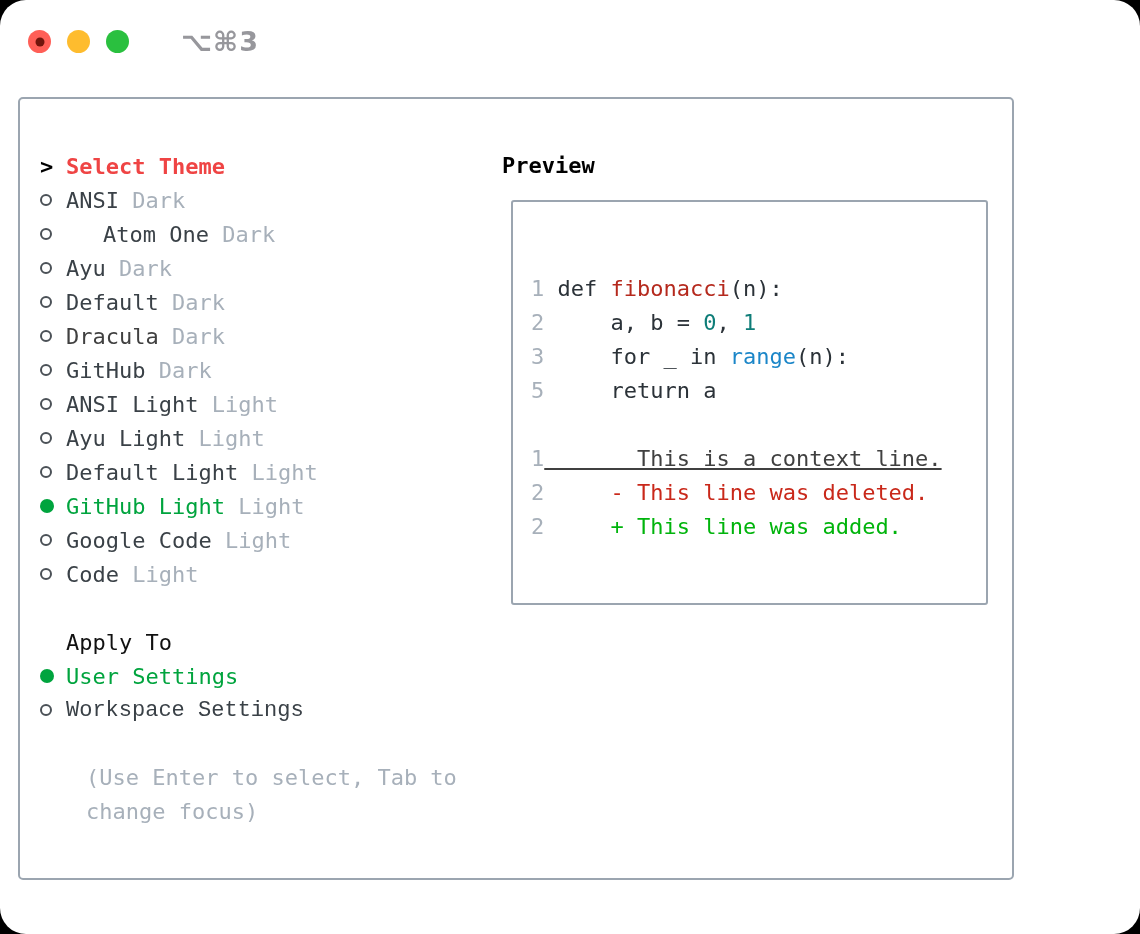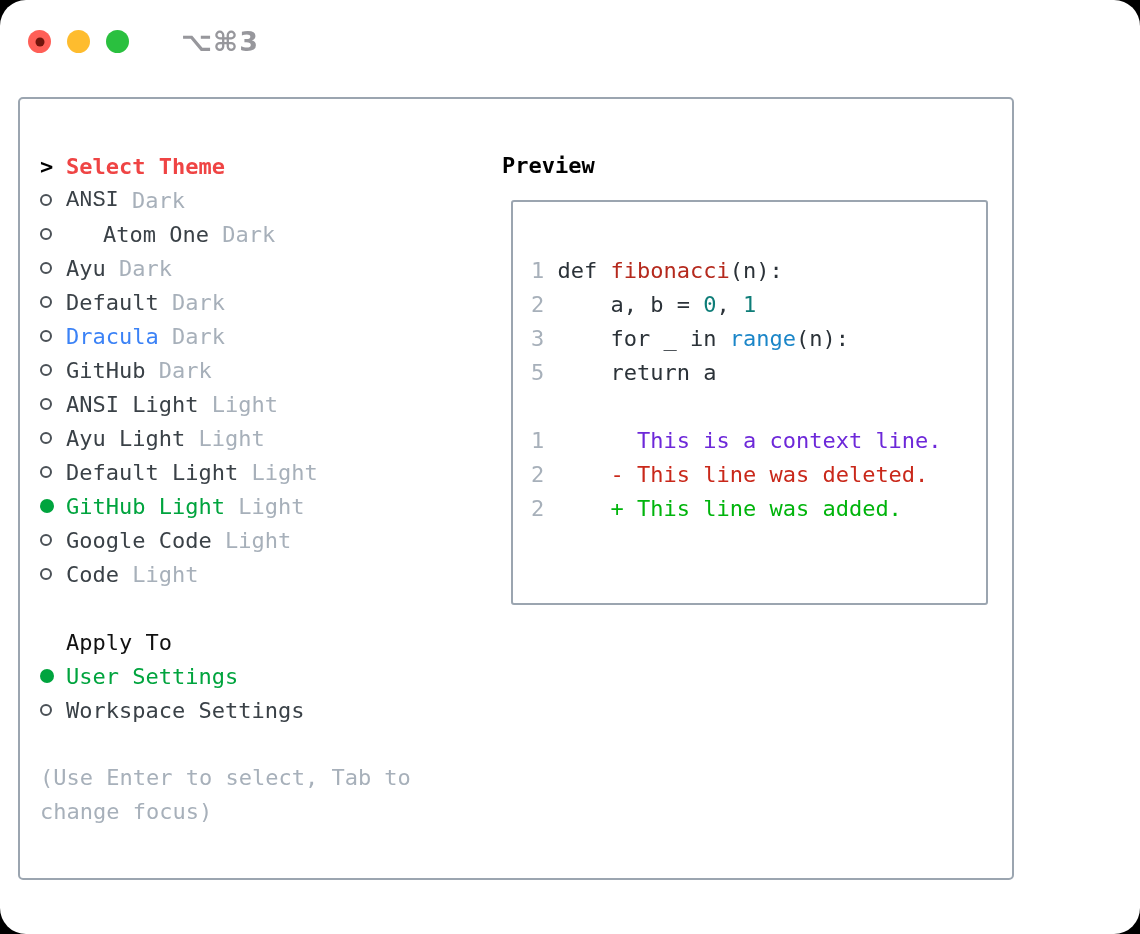--- a/index.html
+++ b/index.html
@@ -45,21 +45,21 @@
   .hint{
     font-size:22px;line-height:34px;width:400px;white-space:normal;
     margin-top:34px;
   }
   
   .preview-hdr{font-size:22px;font-weight:bold;height:34px;line-height:34px;color:#000;margin-left:0;}
   .preview-box{
     width:477px;height:405px;box-sizing:border-box;
     border:2px solid #9ba5b0;border-radius:3px;
     margin-left:9px;margin-top:17px;
-    padding:52px 0 0 18px;
+    padding:70px 0 0 18px;
   }
   .code-line{height:34px;line-height:34px;font-size:22px;white-space:pre;}
 </style>
 </head>
 <body>
 
 <div class="window">
 
   <div class="titlebar">
     <div class="traffic" style="background: rgb(255, 95, 87);">
@@ -72,57 +72,57 @@
 
   <div class="panel">
 
     <div class="left-col">
       <div class="row">
         <span class="marker prefix">&gt;</span>
         <span class="hdr">Select Theme</span>
       </div>
 
       <div id="theme-list">
-          <div class="row"><span class="marker"><span class="radio"></span></span><span style="color: rgb(58, 65, 71); font-family: Liberation Mono, monospace;">ANSI</span><span style="color: rgb(167, 176, 186);"> Dark</span></div>
+          <div class="row"><span class="marker"><span class="radio"></span></span><span style="color: rgb(58, 65, 71);">ANSI</span><span style="color: rgb(167, 176, 186);"> Dark</span></div>
           <div class="row"><span class="marker"><span class="radio"></span></span><span style="color: rgb(58, 65, 71); margin-left: 37px;">Atom One</span><span style="color: rgb(167, 176, 186);"> Dark</span></div>
           <div class="row"><span class="marker"><span class="radio"></span></span><span style="color: rgb(58, 65, 71);">Ayu</span><span style="color: rgb(167, 176, 186);"> Dark</span></div>
           <div class="row"><span class="marker"><span class="radio"></span></span><span style="color: rgb(58, 65, 71);">Default</span><span style="color: rgb(167, 176, 186);"> Dark</span></div>
-          <div class="row"><span class="marker"><span class="radio"></span></span><span style="color: #3b82f6;">Dracula</span><span style="color: rgb(167, 176, 186);"> Dark</span></div>
+          <div class="row"><span class="marker"><span class="radio"></span></span><span style="color: #404040;">Dracula</span><span style="color: rgb(167, 176, 186);"> Dark</span></div>
           <div class="row"><span class="marker"><span class="radio"></span></span><span style="color: rgb(58, 65, 71);">GitHub</span><span style="color: rgb(167, 176, 186);"> Dark</span></div>
           <div class="row"><span class="marker"><span class="radio"></span></span><span style="color: rgb(58, 65, 71);">ANSI Light</span><span style="color: rgb(167, 176, 186);"> Light</span></div>
           <div class="row"><span class="marker"><span class="radio"></span></span><span style="color: rgb(58, 65, 71);">Ayu Light</span><span style="color: rgb(167, 176, 186);"> Light</span></div>
           <div class="row"><span class="marker"><span class="radio"></span></span><span style="color: rgb(58, 65, 71);">Default Light</span><span style="color: rgb(167, 176, 186);"> Light</span></div>
           <div class="row"><span class="marker"><span class="radio sel" style="background: rgb(0, 164, 62);"></span></span><span style="color: rgb(0, 164, 62);">GitHub Light</span><span style="color: rgb(167, 176, 186);"> Light</span></div>
           <div class="row"><span class="marker"><span class="radio"></span></span><span style="color: rgb(58, 65, 71);">Google Code</span><span style="color: rgb(167, 176, 186);"> Light</span></div>
           <div class="row"><span class="marker"><span class="radio"></span></span><span style="color: rgb(58, 65, 71);">Code</span><span style="color: rgb(167, 176, 186);"> Light</span></div>
         </div>
 
       <div class="spacer"></div>
 
       <div class="row">
         <span class="marker"></span>
         <span style="color:#111;">Apply To</span>
       </div>
 
       <div id="apply-list">
           <div class="row"><span class="marker"><span class="radio sel" style="background: rgb(0, 164, 62);"></span></span><span style="color: rgb(0, 164, 62);">User Settings</span></div>
-          <div class="row"><span class="marker"><span class="radio"></span></span><span style="color: rgb(58, 65, 71);">Workspace Settings</span></div>
+          <div class="row"><span class="marker"><span class="radio"></span></span><span style="color: rgb(58, 65, 71); font-family: Liberation Mono, monospace;">Workspace Settings</span></div>
         </div>
 
-      <div class="hint" style="color: rgb(167, 176, 186);">(Use Enter to select, Tab to change focus)</div>
+      <div class="hint" style="color: rgb(167, 176, 186); margin-left: 46px;">(Use Enter to select, Tab to change focus)</div>
     </div>
 
     <div class="right-col">
       <div class="preview-hdr">Preview</div>
       <div class="preview-box" id="preview-box">
           <div class="code-line"><span style="color: rgb(167, 176, 186);">1</span><span style="color: rgb(43, 50, 56);"> def </span><span style="color: rgb(181, 41, 29);">fibonacci</span><span style="color: rgb(43, 50, 56);">(n):</span></div>
           <div class="code-line"><span style="color: rgb(167, 176, 186);">2</span><span style="color: rgb(43, 50, 56); margin-top: 12px;">     a, b = </span><span style="color: rgb(14, 125, 120);">0</span><span style="color: rgb(43, 50, 56);">, </span><span style="color: rgb(14, 125, 120);">1</span></div>
           <div class="code-line"><span style="color: rgb(167, 176, 186);">3</span><span style="color: rgb(43, 50, 56);">     for _ in </span><span style="color: rgb(27, 134, 200);">range</span><span style="color: rgb(43, 50, 56);">(n):</span></div>
           <div class="code-line"><span style="color: rgb(167, 176, 186);">5</span><span style="color: rgb(43, 50, 56);">     return a</span></div>
           <div class="code-line"><span style="color: rgb(167, 176, 186);"></span></div>
-          <div class="code-line"><span style="color: rgb(167, 176, 186);">1</span><span style="color: #6d28d9;">       This is a context line.</span></div>
+          <div class="code-line"><span style="color: rgb(167, 176, 186);">1</span><span style="color: #404040; text-decoration: underline;">       This is a context line.</span></div>
           <div class="code-line"><span style="color: rgb(167, 176, 186);">2</span><span style="color: rgb(201, 40, 26);">     - This line was deleted.</span></div>
           <div class="code-line"><span style="color: rgb(167, 176, 186);">2</span><span style="color: rgb(0, 180, 12);">     + This line was added.</span></div>
         </div>
     </div>
 
   </div>
 </div>
 
 </body></html>

